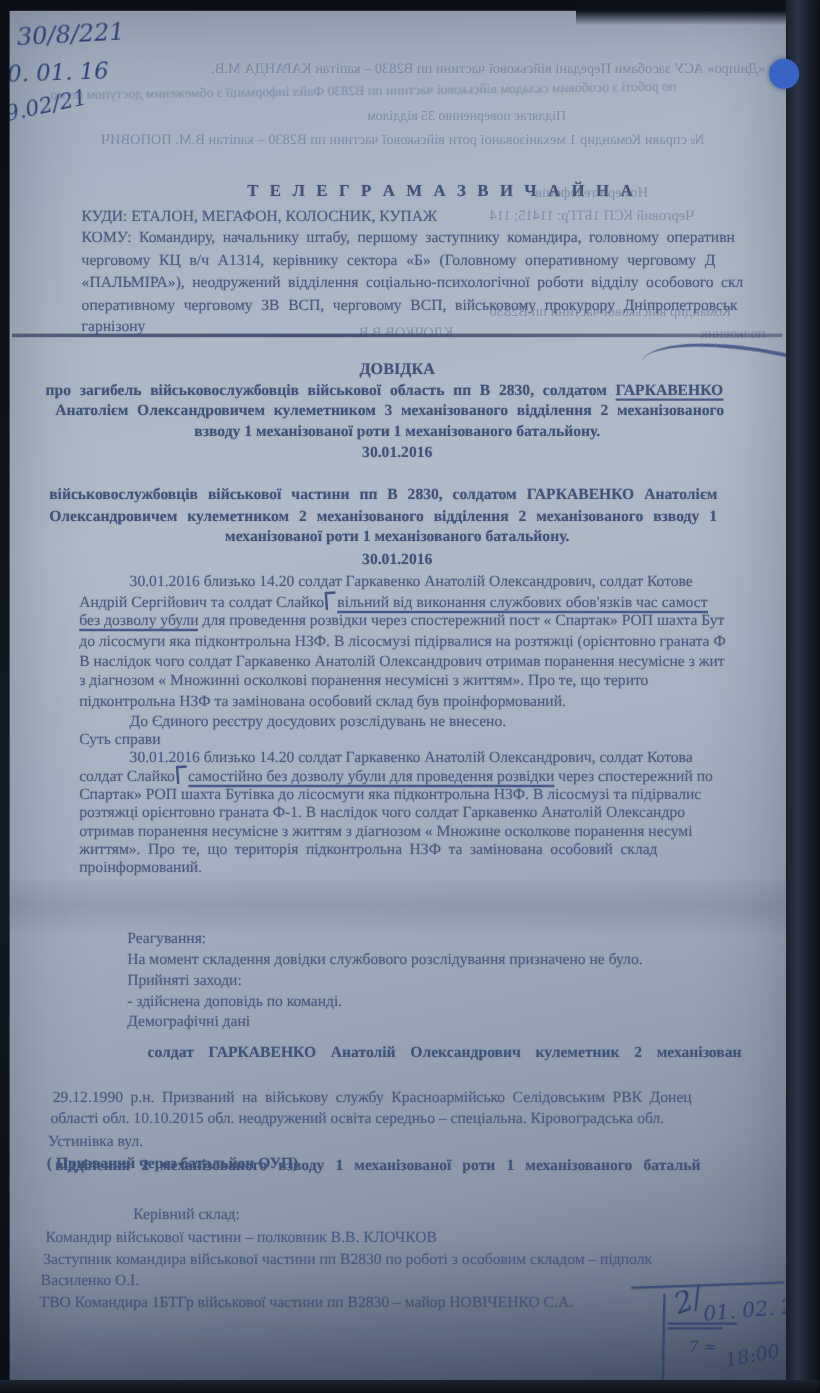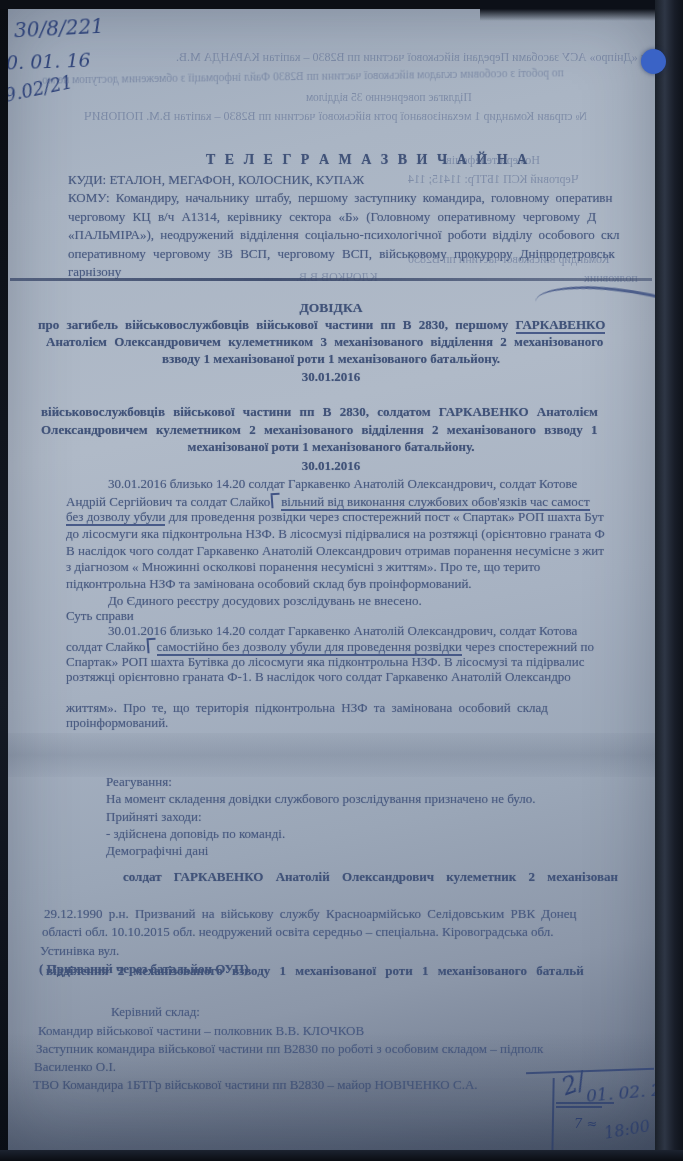--- a/index.html
+++ b/index.html
@@ -79,21 +79,21 @@
     <div class="t ws4" style="top:203px;left:62px;">черговому КЦ в/ч А1314, керівнику сектора «Б» (Головному оперативному черговому Д</div>
     <div class="t ws3" style="top:221px;left:62px;">«ПАЛЬМІРА»), неодружений відділення соціально-психологічної роботи відділу особового скл</div>
     <div class="t ws4" style="top:240px;left:62px;">оперативному черговому ЗВ ВСП, черговому ВСП, військовому прокурору Дніпропетровськ</div>
     <div class="t" style="top:258px;left:62px;">гарнізону</div>
 
     <div class="hr-line"></div>
 
     <div class="t b c" style="top:294px;font-size:13.5px;">ДОВІДКА</div>
     <div class="pen-arc"></div>
     <div class="t b ws4" style="top:311px;left:32px;">
-      <span>про загибель  військовослужбовців військової частини пп В 2830, першому </span><span class="pen-underline">ГАРКАВЕНКО</span>
+      <span>про загибель  військовослужбовців військової область пп В 2830, солдатом </span><span class="pen-underline">ГАРКАВЕНКО</span>
     </div>
     <div class="t b ws4" style="top:328px;left:40px;">Анатолієм Олександровичем  кулеметником 3 механізованого відділення 2 механізованого</div>
     <div class="t b c" style="top:345px;">взводу 1 механізованої роти 1 механізованого батальйону.</div>
     <div class="t b c" style="top:363px;">30.01.2016</div>
 
     <div class="t b ws5" style="top:398px;left:35px;">військовослужбовців військової частини пп В 2830, солдатом ГАРКАВЕНКО Анатолієм</div>
     <div class="t b ws5" style="top:416px;left:35px;">Олександровичем  кулеметником 2 механізованого відділення 2 механізованого взводу 1</div>
     <div class="t b c" style="top:433px;">механізованої роти 1 механізованого батальйону.</div>
     <div class="t b c" style="top:452px;">30.01.2016</div>
 
@@ -110,20 +110,21 @@
     <div class="t" style="top:570px;left:60px;">підконтрольна НЗФ та замінована особовий склад був проінформований.</div>
     <div class="t" style="top:587px;left:102px;">До Єдиного реєстру досудових розслідувань не внесено.</div>
     <div class="t" style="top:602px;left:60px;">Суть справи</div>
 
     <div class="t" style="top:617px;left:102px;">30.01.2016 близько 14.20 солдат Гаркавенко Анатолій Олександрович, солдат Котова</div>
     <div class="t" style="top:632px;left:60px;">
       <span>солдат Слайко</span><span class="pen-bracket"></span><span class="pen-underline">самостійно без дозволу убули для проведення розвідки</span><span> через спостережний по</span>
     </div>
     <div class="t" style="top:648px;left:60px;">Спартак» РОП шахта Бутівка до лісосмуги яка підконтрольна НЗФ. В лісосмузі  та підірвалис</div>
     <div class="t" style="top:663px;left:60px;">розтяжці орієнтовно граната Ф-1. В наслідок чого солдат  Гаркавенко Анатолій Олександро</div>
+    <div class="t" style="top:679px;left:60px;">отримав поранення несумісне з життям з діагнозом « Множине осколкове поранення несумі</div>
     <div class="t ws3" style="top:694px;left:60px;">життям». Про те, що територія підконтрольна НЗФ та замінована особовий склад</div>
     <div class="t" style="top:709px;left:60px;">проінформований.</div>
 
     <div class="t" style="top:768px;left:100px;">Реагування:</div>
     <div class="t" style="top:785px;left:100px;">На момент складення довідки службового розслідування призначено не було.</div>
     <div class="t" style="top:803px;left:100px;">Прийняті заходи:</div>
     <div class="t" style="top:820px;left:100px;">- здійснена доповідь по команді.</div>
     <div class="t" style="top:837px;left:100px;">Демографічні дані</div>
 
     <div class="t b ws9" style="top:863px;left:92px;">солдат  ГАРКАВЕНКО  Анатолій  Олександрович    кулеметник  2  механізован</div>

